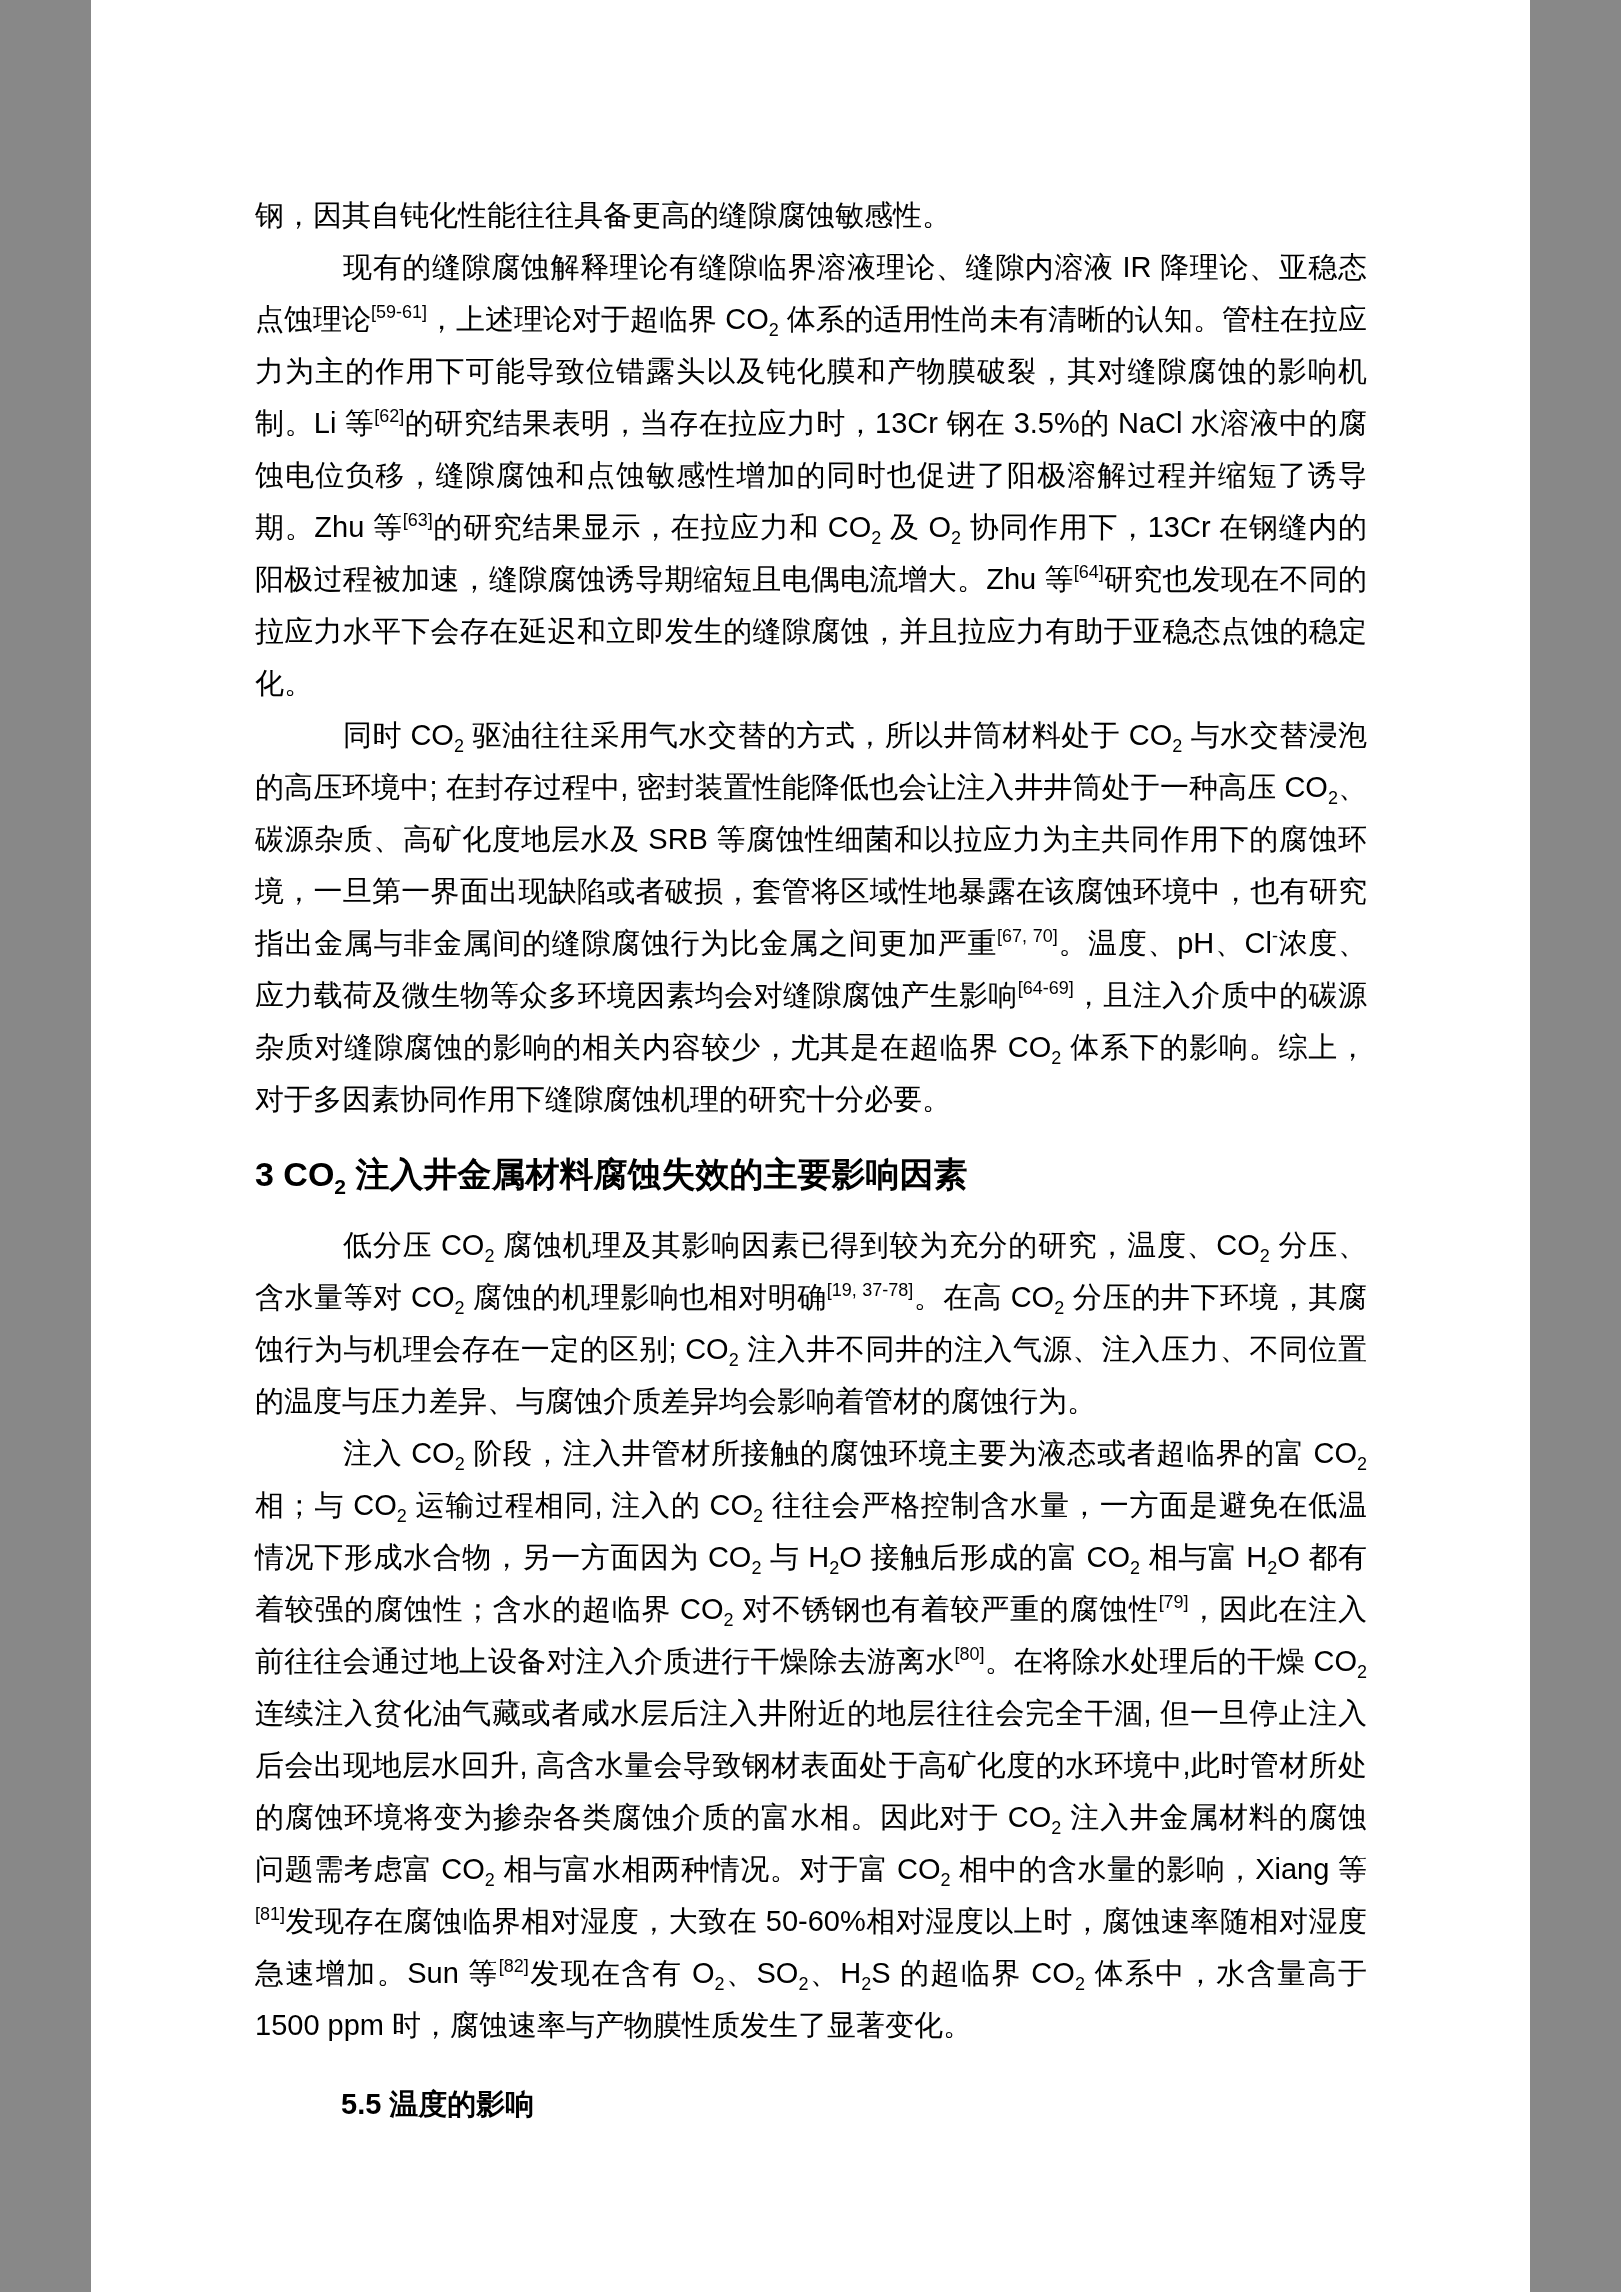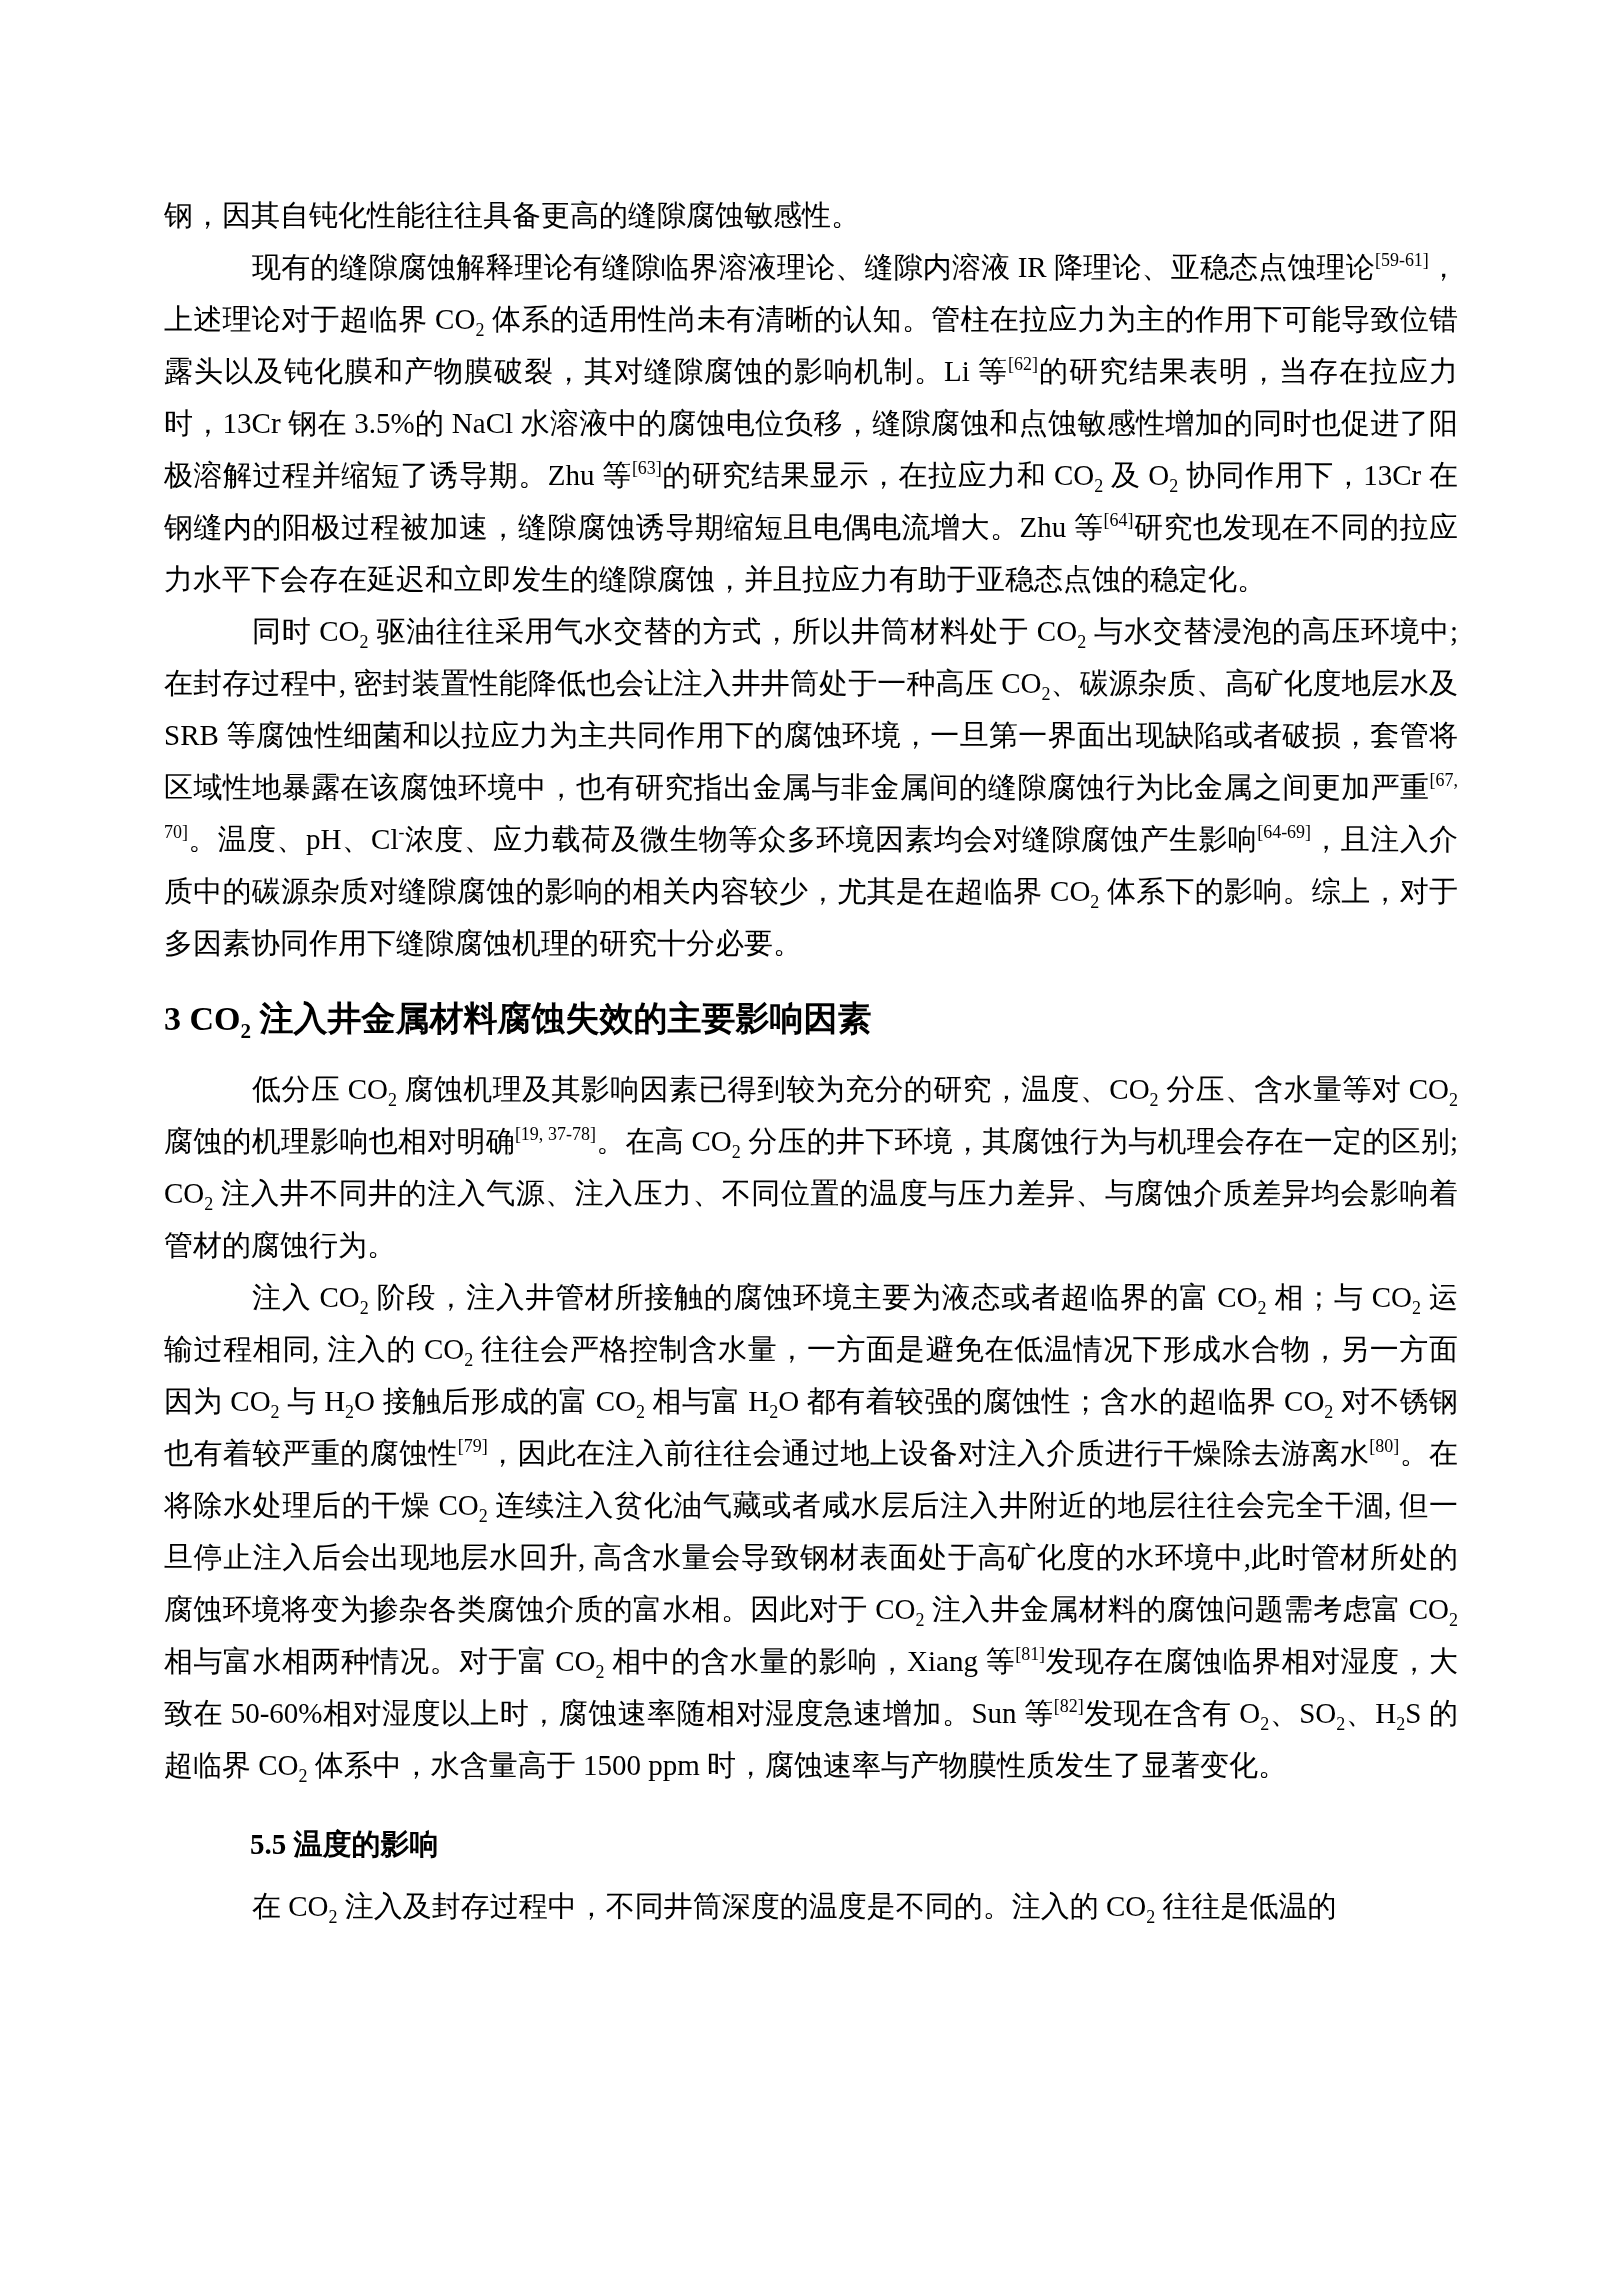--- a/index.html
+++ b/index.html
@@ -1,25 +1,25 @@
 <!DOCTYPE html>
 <html><head>
 <meta charset="utf-8">
 <style>
   html, body { margin: 0; padding: 0; background: #888; }
   .page {
     position: relative;
-    width: 1621px;
+    width: 1439px;
     height: 2293px;
     margin: 0 auto;
     background: #ffffff;
     color: #000000;
     box-sizing: border-box;
     padding: 189px 163px 0 164px;
-    font-family: Liberation Serif, serif;
+    font-family: Liberation Sans, sans-serif;
     font-size: 29px;
     line-height: 52px;
     text-align: justify;
     overflow: hidden;
   }
   .para {
     margin: 0;
     text-indent: 88px;
   }
   .para.no-indent { text-indent: 0; }
@@ -62,15 +62,14 @@
   <p class="para">同时 CO<sub>2</sub> 驱油往往采用气水交替的方式，所以井筒材料处于 CO<sub>2</sub> 与水交替浸泡的高压环境中; 在封存过程中, 密封装置性能降低也会让注入井井筒处于一种高压 CO<sub>2</sub>、碳源杂质、高矿化度地层水及 SRB 等腐蚀性细菌和以拉应力为主共同作用下的腐蚀环境，一旦第一界面出现缺陷或者破损，套管将区域性地暴露在该腐蚀环境中，也有研究指出金属与非金属间的缝隙腐蚀行为比金属之间更加严重<sup>[67, 70]</sup>。温度、pH、Cl<sup>-</sup>浓度、应力载荷及微生物等众多环境因素均会对缝隙腐蚀产生影响<sup>[64-69]</sup>，且注入介质中的碳源杂质对缝隙腐蚀的影响的相关内容较少，尤其是在超临界 CO<sub>2</sub> 体系下的影响。综上，对于多因素协同作用下缝隙腐蚀机理的研究十分必要。</p>
 
   <h2 class="section-heading">3 CO<sub>2</sub> 注入井金属材料腐蚀失效的主要影响因素</h2>
 
   <p class="para">低分压 CO<sub>2</sub> 腐蚀机理及其影响因素已得到较为充分的研究，温度、CO<sub>2</sub> 分压、含水量等对 CO<sub>2</sub> 腐蚀的机理影响也相对明确<sup>[19, 37-78]</sup>。在高 CO<sub>2</sub> 分压的井下环境，其腐蚀行为与机理会存在一定的区别; CO<sub>2</sub> 注入井不同井的注入气源、注入压力、不同位置的温度与压力差异、与腐蚀介质差异均会影响着管材的腐蚀行为。</p>
 
   <p class="para">注入 CO<sub>2</sub> 阶段，注入井管材所接触的腐蚀环境主要为液态或者超临界的富 CO<sub>2</sub> 相；与 CO<sub>2</sub> 运输过程相同, 注入的 CO<sub>2</sub> 往往会严格控制含水量，一方面是避免在低温情况下形成水合物，另一方面因为 CO<sub>2</sub> 与 H<sub>2</sub>O 接触后形成的富 CO<sub>2</sub> 相与富 H<sub>2</sub>O 都有着较强的腐蚀性；含水的超临界 CO<sub>2</sub> 对不锈钢也有着较严重的腐蚀性<sup>[79]</sup>，因此在注入前往往会通过地上设备对注入介质进行干燥除去游离水<sup>[80]</sup>。在将除水处理后的干燥 CO<sub>2</sub> 连续注入贫化油气藏或者咸水层后注入井附近的地层往往会完全干涸, 但一旦停止注入后会出现地层水回升, 高含水量会导致钢材表面处于高矿化度的水环境中,此时管材所处的腐蚀环境将变为掺杂各类腐蚀介质的富水相。因此对于 CO<sub>2</sub> 注入井金属材料的腐蚀问题需考虑富 CO<sub>2</sub> 相与富水相两种情况。对于富 CO<sub>2</sub> 相中的含水量的影响，Xiang 等<sup>[81]</sup>发现存在腐蚀临界相对湿度，大致在 50-60%相对湿度以上时，腐蚀速率随相对湿度急速增加。Sun 等<sup>[82]</sup>发现在含有 O<sub>2</sub>、SO<sub>2</sub>、H<sub>2</sub>S 的超临界 CO<sub>2</sub> 体系中，水含量高于 1500 ppm 时，腐蚀速率与产物膜性质发生了显著变化。</p>
 
   <h3 class="subsection-heading">5.5  温度的影响</h3>
 
-  <p class="para">在 CO<sub>2</sub> 注入及封存过程中，不同井筒深度的温度是不同的。注入的 CO<sub>2</sub> 往往是低温的</p>
 </div>
 
 
 </body></html>

